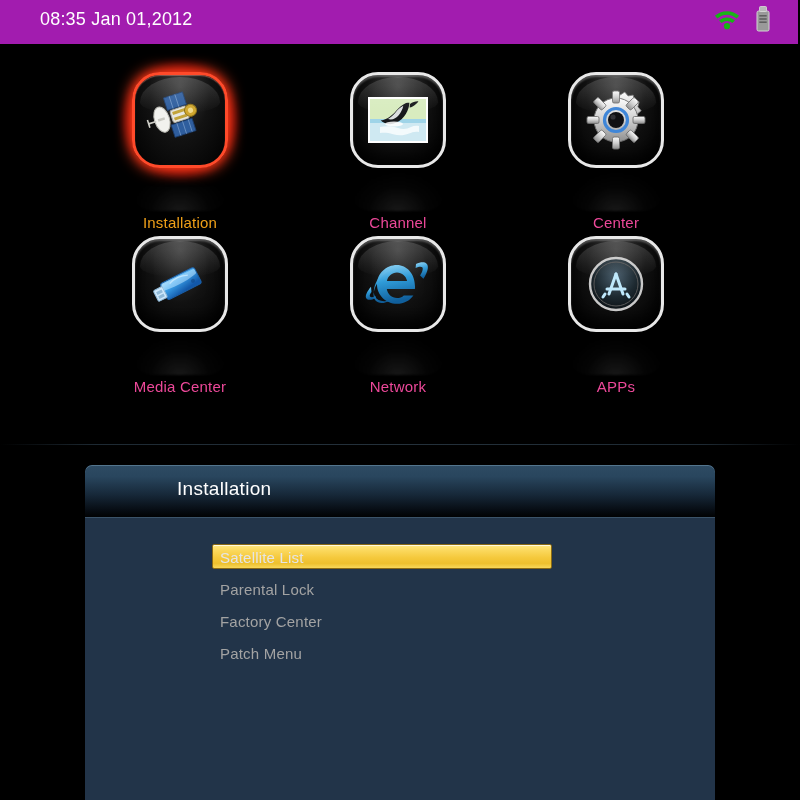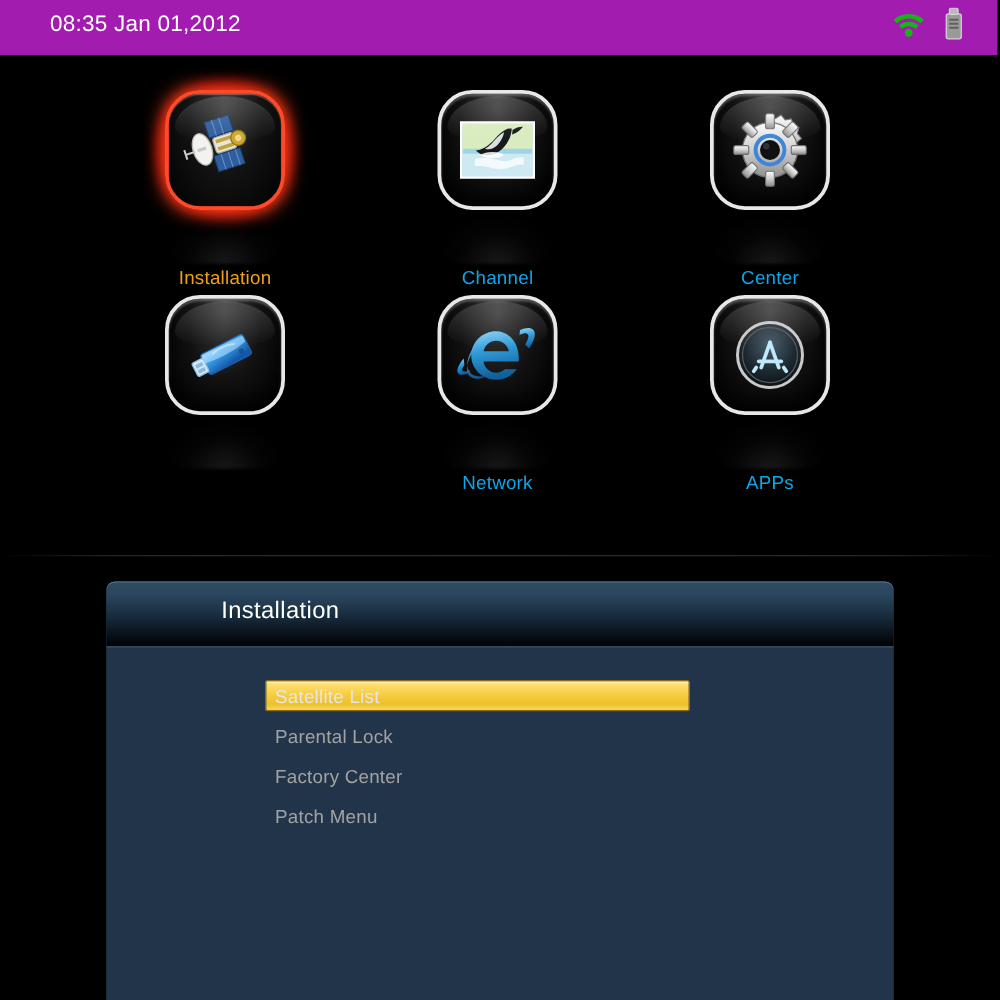--- a/index.html
+++ b/index.html
@@ -114,21 +114,21 @@
     width: 96px; height: 40px;
     border-radius: 28px;
     background: radial-gradient(ellipse at 50% 0%, rgba(150,150,150,.20) 0%, rgba(60,60,60,.08) 45%, rgba(0,0,0,0) 78%);
     filter: blur(1.2px);
     opacity: .8;
     pointer-events: none;
   }
   .app-label {
     margin-top: 46px;
     font-size: 15px;
-    color: #0ea5e9;
+    color: #ec4899;
     letter-spacing: .2px;
   }
   .app-label.selected {
     color: #f0a018;
   }
 
   
   #menu-panel {
     position: absolute;
     left: 85px; top: 465px;
@@ -319,20 +319,21 @@
             <rect x="10" y="31.5" width="6" height="3" fill="#8fb9d8"></rect>
             <rect x="10" y="36" width="6" height="3" fill="#8fb9d8"></rect>
             <path d="M19 27.5h34a1.5 1.5 0 0 1 1.5 1.5v3.5c-8 2.6-22 3.2-36.5 1.4V29a1.5 1.5 0 0 1 1.5-1.5z" fill="#bfe6ff" opacity=".55"></path>
             <path d="M26 30c6-2.4 14-2.2 20 .6" fill="none" stroke="#d6f0ff" stroke-width="1.4" opacity=".7"></path>
             <circle cx="48" cy="38" r="2" fill="#0e3f7d" opacity=".5"></circle>
           </g>
         </svg>
       </div>
       <div class="icon-reflection"></div>
     </div>
+    <div class="app-label">Media Center</div>
   </div>
 
   <div class="app-cell" style="left:308px; top:192px;">
     <div class="icon-wrap">
       <div class="icon-tile">
         <svg width="68" height="66" viewBox="0 0 68 66">
           <defs>
             <linearGradient id="ieg" x1="0" y1="0" x2="0.2" y2="1">
               <stop offset="0" stop-color="#8fd4f5"></stop>
               <stop offset="45%" stop-color="#2f9bd8"></stop>

